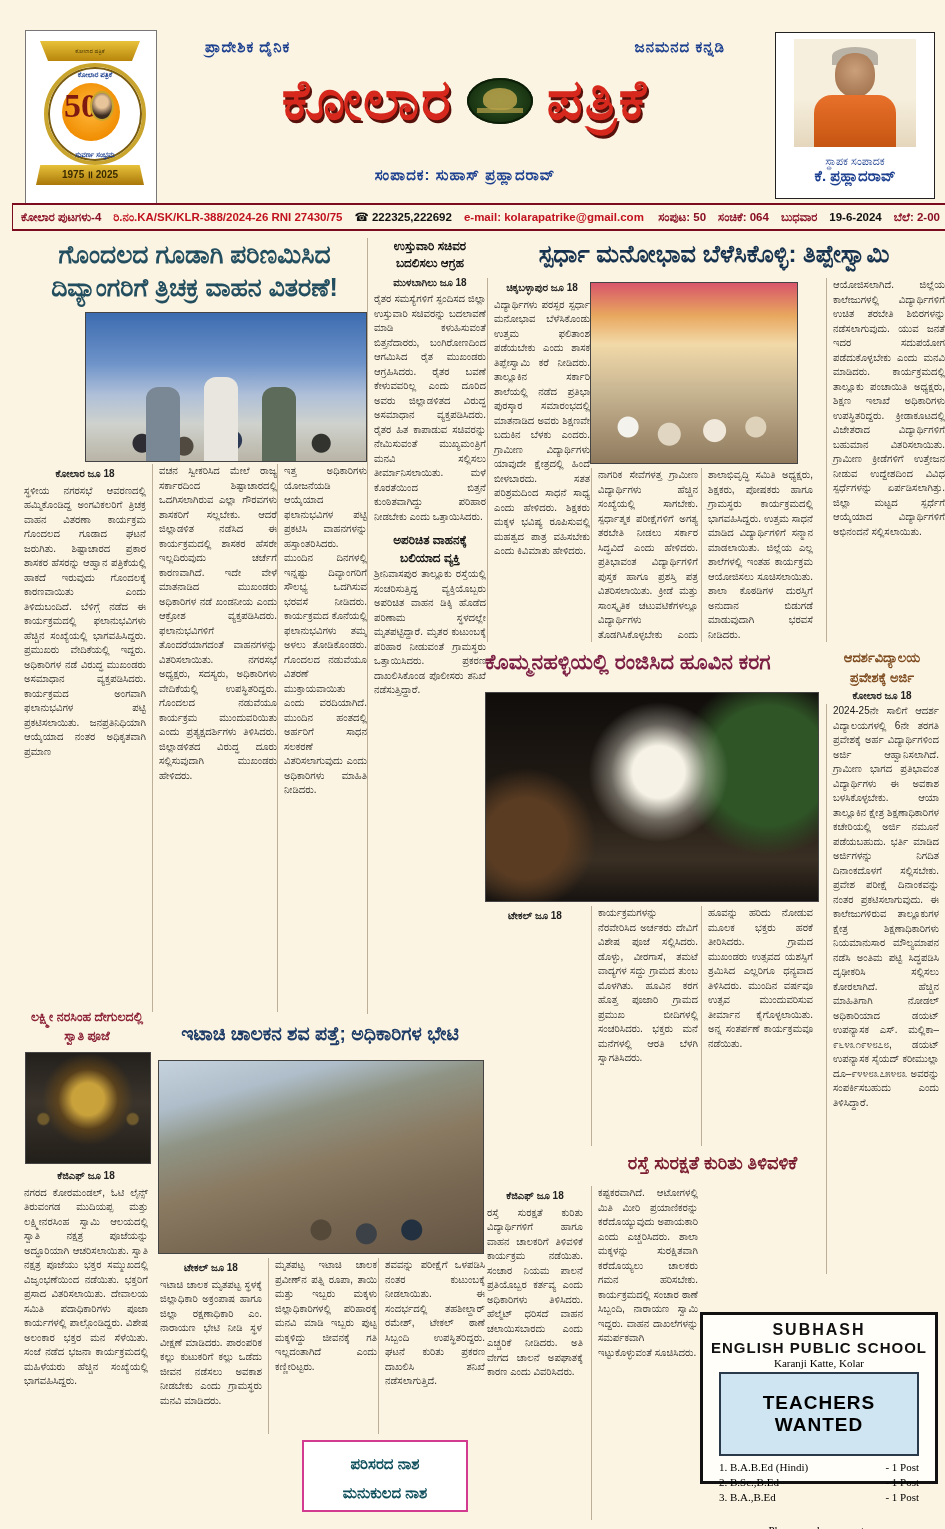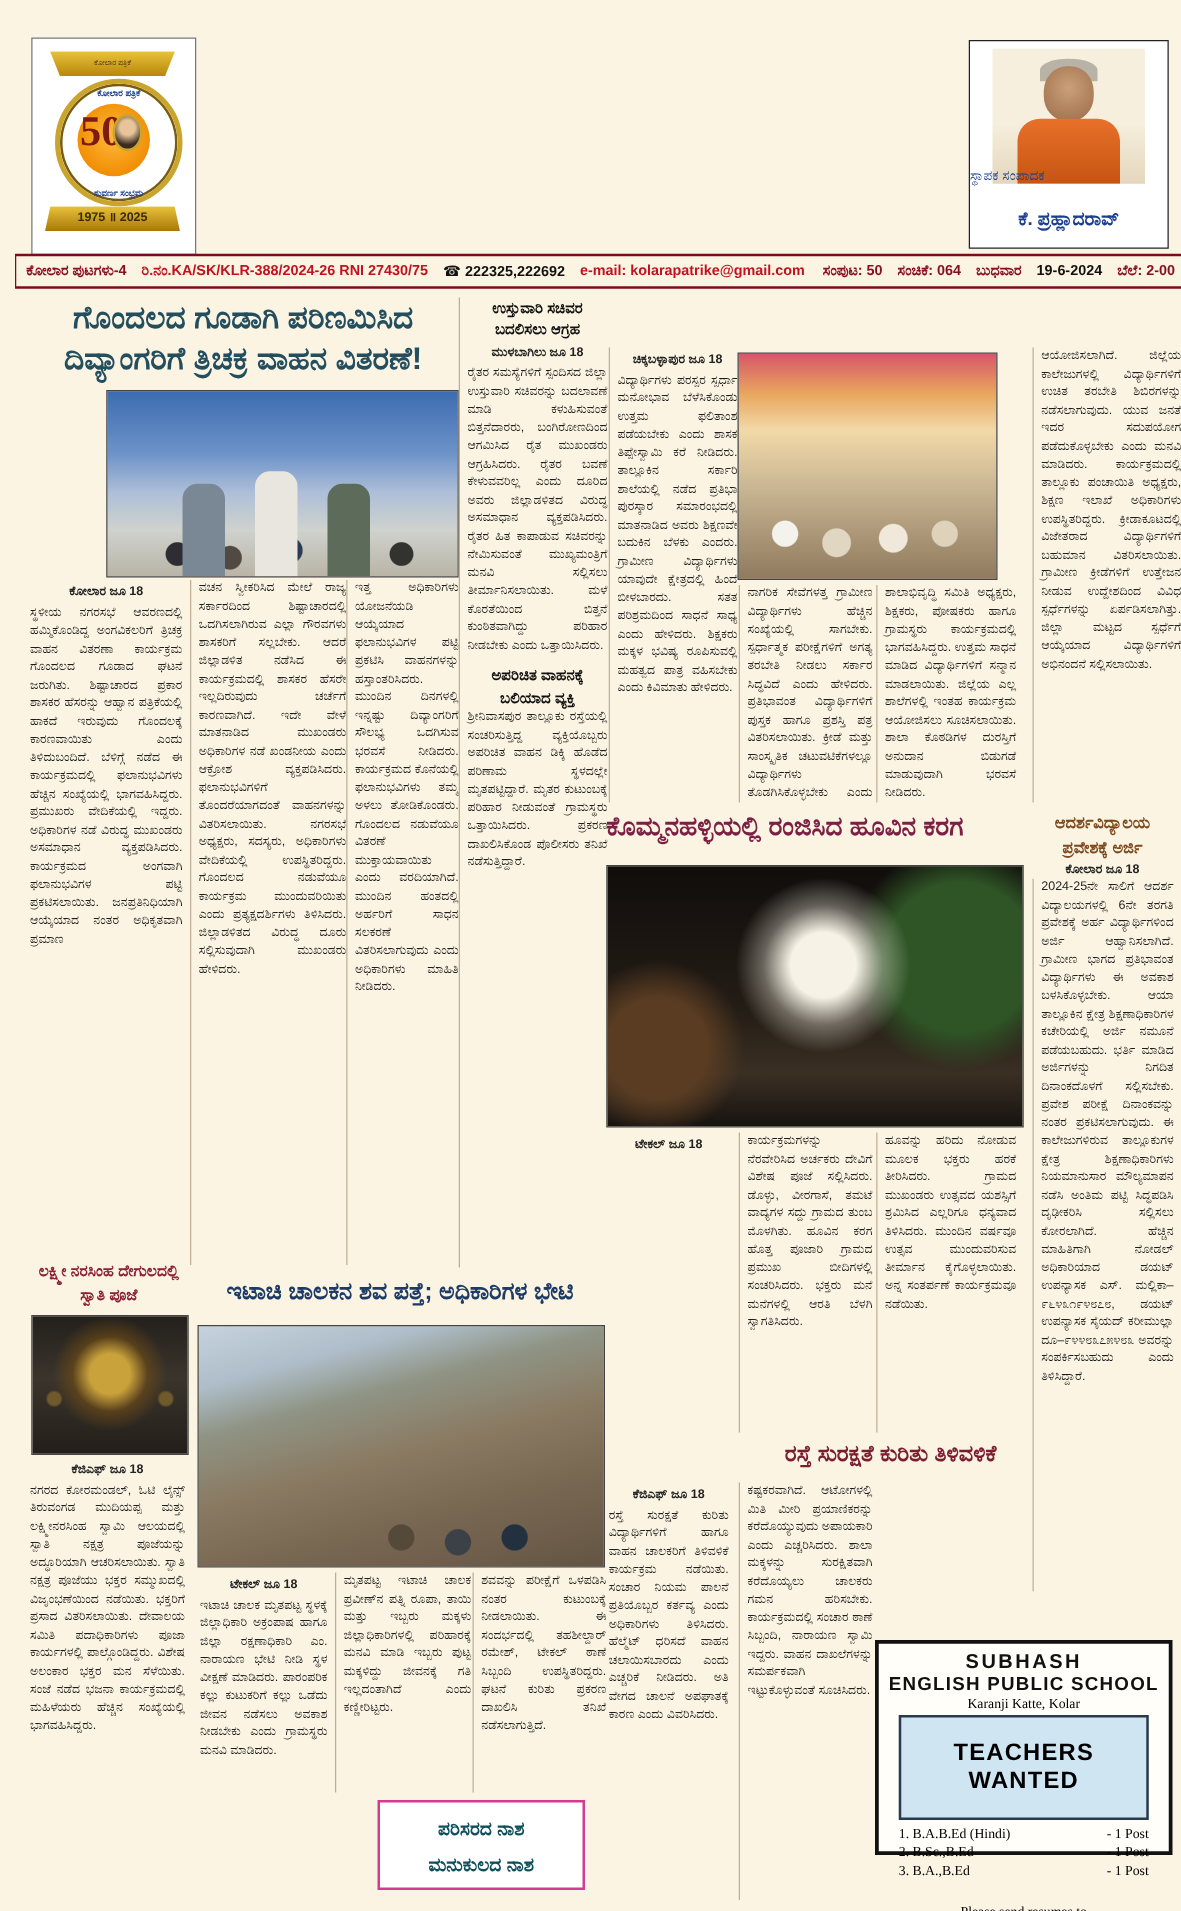--- a/index.html
+++ b/index.html
@@ -21,21 +21,21 @@
   .mast-title{font-size:56px;font-weight:800;color:#d6281c;text-shadow:2px 3px 0 #57100a;font-family:"Liberation Serif","DejaVu Serif",serif;letter-spacing:2px;}
   .emblem{width:66px;height:46px;border-radius:50%;background:radial-gradient(ellipse at 50% 50%,#355c2a 0%,#16300f 70%);box-shadow:0 0 0 2px #0c1d08 inset;position:relative;overflow:hidden;}
   .emblem:before{content:"";position:absolute;left:16px;top:10px;width:34px;height:22px;border-radius:50% 50% 40% 40%;background:#b9a24a;opacity:.85;}
   .emblem:after{content:"";position:absolute;left:10px;top:30px;width:46px;height:5px;background:#b9a24a;opacity:.7;}
   .editor-line{position:absolute;left:0;top:136px;width:100%;text-align:center;color:#1c3f8f;font-weight:bold;font-size:15px;letter-spacing:1px;}
   .founder-box{left:775px;top:32px;width:158px;height:165px;background:#fff;border:1.5px solid #222;}
   .founder-photo{position:absolute;left:18px;top:6px;width:122px;height:108px;background:linear-gradient(#f6efdd 55%,#e4d6bc);overflow:hidden;}
   .f-head{position:absolute;left:41px;top:14px;width:40px;height:44px;border-radius:46%;background:radial-gradient(circle at 50% 40%,#caa07a,#9a6a46);}
   .f-hair{position:absolute;left:38px;top:8px;width:46px;height:18px;border-radius:50% 50% 0 0;background:#b9b2a6;}
   .f-body{position:absolute;left:20px;top:56px;width:82px;height:52px;border-radius:18px 18px 0 0;background:linear-gradient(#e8702a,#c65511);}
-  .founder-label{position:absolute;left:0;top:102px;width:100%;text-align:left;color:#1c3f8f;font-size:11px;}
+  .founder-label{position:absolute;left:0;top:122px;width:100%;text-align:center;color:#1c3f8f;font-size:11px;}
   .founder-name{position:absolute;left:0;top:134px;width:100%;text-align:center;color:#1c3f8f;font-weight:800;font-size:15px;}
   
   .info-strip{left:12px;top:203px;width:919px;height:24px;border-top:2.5px solid #7b0c1f;border-bottom:2.5px solid #7b0c1f;border-left:1px solid #7b0c1f;border-right:1px solid #7b0c1f;display:flex;align-items:center;gap:12px;padding:0 8px;font-size:11.5px;white-space:nowrap;overflow:hidden;}
   .maroon{color:#8a0f26;font-weight:bold;}
   .redtx{color:#c1121f;font-weight:bold;}
   .blacktx{color:#111;font-weight:bold;}
   
   .headline{font-weight:800;line-height:1.3;}
   .hl-a{left:22px;top:238px;width:345px;height:76px;font-size:25px;color:#234e5f;text-align:center;}
   .hl-c{left:485px;top:238px;width:458px;height:34px;font-size:24px;color:#16324e;white-space:nowrap;overflow:hidden;text-align:center;}
@@ -103,20 +103,30 @@
       <div class="logo-arc" style="top:4px;">ಕೋಲಾರ ಪತ್ರಿಕೆ</div>
       <div class="logo-inner">
         <div class="logo-50">50</div>
         <div class="logo-portrait"></div>
       </div>
       <div class="logo-arc" style="bottom:2px;">ಸುವರ್ಣ ಸಂಭ್ರಮ</div>
     </div>
     <div class="logo-ribbon-bot">1975 ॥ 2025</div>
   </div>
 
+  <div class="abs mast-center">
+    <div class="tagline" style="left:40px;">ಪ್ರಾದೇಶಿಕ ದೈನಿಕ</div>
+    <div class="tagline" style="right:40px;">ಜನಮನದ ಕನ್ನಡಿ</div>
+    <div class="mast-title-row">
+      <span class="mast-title">ಕೋಲಾರ</span>
+      <span class="emblem"></span>
+      <span class="mast-title">ಪತ್ರಿಕೆ</span>
+    </div>
+    <div class="editor-line">ಸಂಪಾದಕ: ಸುಹಾಸ್ ಪ್ರಹ್ಲಾದರಾವ್</div>
+  </div>
 
   <div class="abs founder-box">
     <div class="founder-photo">
       <div class="f-hair"></div>
       <div class="f-head"></div>
       <div class="f-body"></div>
     </div>
     <div class="founder-label">ಸ್ಥಾಪಕ ಸಂಪಾದಕ</div>
     <div class="founder-name">ಕೆ. ಪ್ರಹ್ಲಾದರಾವ್</div>
   </div>
@@ -153,20 +163,21 @@
     <div>ಶ್ರೀನಿವಾಸಪುರ ತಾಲ್ಲೂಕು ರಸ್ತೆಯಲ್ಲಿ ಸಂಚರಿಸುತ್ತಿದ್ದ ವ್ಯಕ್ತಿಯೊಬ್ಬರು ಅಪರಿಚಿತ ವಾಹನ ಡಿಕ್ಕಿ ಹೊಡೆದ ಪರಿಣಾಮ ಸ್ಥಳದಲ್ಲೇ ಮೃತಪಟ್ಟಿದ್ದಾರೆ. ಮೃತರ ಕುಟುಂಬಕ್ಕೆ ಪರಿಹಾರ ನೀಡುವಂತೆ ಗ್ರಾಮಸ್ಥರು ಒತ್ತಾಯಿಸಿದರು. ಪ್ರಕರಣ ದಾಖಲಿಸಿಕೊಂಡ ಪೊಲೀಸರು ತನಿಖೆ ನಡೆಸುತ್ತಿದ್ದಾರೆ.</div>
   </div>
 
   <div class="abs headline hl-b">ಲಕ್ಷ್ಮೀ ನರಸಿಂಹ ದೇಗುಲದಲ್ಲಿ ಸ್ವಾತಿ ಪೂಜೆ</div>
   <div class="abs photo ph-b"></div>
   <div class="abs col" style="left:24px;top:1166px;width:124px;height:352px;">
     <div class="dateline">ಕೆಜಿಎಫ್ ಜೂ 18</div>
     <div>ನಗರದ ಕೋರಮಂಡಲ್, ಓಟಿ ಲೈನ್ಸ್ ತಿರುವಂಗಡ ಮುದಿಯಪ್ಪ ಮತ್ತು ಲಕ್ಷ್ಮೀನರಸಿಂಹ ಸ್ವಾಮಿ ಆಲಯದಲ್ಲಿ ಸ್ವಾತಿ ನಕ್ಷತ್ರ ಪೂಜೆಯನ್ನು ಅದ್ಧೂರಿಯಾಗಿ ಆಚರಿಸಲಾಯಿತು. ಸ್ವಾತಿ ನಕ್ಷತ್ರ ಪೂಜೆಯು ಭಕ್ತರ ಸಮ್ಮುಖದಲ್ಲಿ ವಿಜೃಂಭಣೆಯಿಂದ ನಡೆಯಿತು. ಭಕ್ತರಿಗೆ ಪ್ರಸಾದ ವಿತರಿಸಲಾಯಿತು. ದೇವಾಲಯ ಸಮಿತಿ ಪದಾಧಿಕಾರಿಗಳು ಪೂಜಾ ಕಾರ್ಯಗಳಲ್ಲಿ ಪಾಲ್ಗೊಂಡಿದ್ದರು. ವಿಶೇಷ ಅಲಂಕಾರ ಭಕ್ತರ ಮನ ಸೆಳೆಯಿತು. ಸಂಜೆ ನಡೆದ ಭಜನಾ ಕಾರ್ಯಕ್ರಮದಲ್ಲಿ ಮಹಿಳೆಯರು ಹೆಚ್ಚಿನ ಸಂಖ್ಯೆಯಲ್ಲಿ ಭಾಗವಹಿಸಿದ್ದರು.</div>
   </div>
 
+  <div class="abs headline hl-c">ಸ್ಪರ್ಧಾ ಮನೋಭಾವ ಬೆಳೆಸಿಕೊಳ್ಳಿ: ತಿಪ್ಪೇಸ್ವಾಮಿ</div>
   <div class="abs photo ph-c"></div>
   <div class="abs col rl" style="left:487px;top:278px;width:96px;height:364px;">
     <div class="dateline">ಚಿಕ್ಕಬಳ್ಳಾಪುರ ಜೂ 18</div>
     <div>ವಿದ್ಯಾರ್ಥಿಗಳು ಪರಸ್ಪರ ಸ್ಪರ್ಧಾ ಮನೋಭಾವ ಬೆಳೆಸಿಕೊಂಡು ಉತ್ತಮ ಫಲಿತಾಂಶ ಪಡೆಯಬೇಕು ಎಂದು ಶಾಸಕ ತಿಪ್ಪೇಸ್ವಾಮಿ ಕರೆ ನೀಡಿದರು. ತಾಲ್ಲೂಕಿನ ಸರ್ಕಾರಿ ಶಾಲೆಯಲ್ಲಿ ನಡೆದ ಪ್ರತಿಭಾ ಪುರಸ್ಕಾರ ಸಮಾರಂಭದಲ್ಲಿ ಮಾತನಾಡಿದ ಅವರು ಶಿಕ್ಷಣವೇ ಬದುಕಿನ ಬೆಳಕು ಎಂದರು. ಗ್ರಾಮೀಣ ವಿದ್ಯಾರ್ಥಿಗಳು ಯಾವುದೇ ಕ್ಷೇತ್ರದಲ್ಲಿ ಹಿಂದೆ ಬೀಳಬಾರದು. ಸತತ ಪರಿಶ್ರಮದಿಂದ ಸಾಧನೆ ಸಾಧ್ಯ ಎಂದು ಹೇಳಿದರು. ಶಿಕ್ಷಕರು ಮಕ್ಕಳ ಭವಿಷ್ಯ ರೂಪಿಸುವಲ್ಲಿ ಮಹತ್ವದ ಪಾತ್ರ ವಹಿಸಬೇಕು ಎಂದು ಕಿವಿಮಾತು ಹೇಳಿದರು.</div>
   </div>
   <div class="abs col rl" style="left:591px;top:468px;width:100px;height:174px;">ನಾಗರಿಕ ಸೇವೆಗಳತ್ತ ಗ್ರಾಮೀಣ ವಿದ್ಯಾರ್ಥಿಗಳು ಹೆಚ್ಚಿನ ಸಂಖ್ಯೆಯಲ್ಲಿ ಸಾಗಬೇಕು. ಸ್ಪರ್ಧಾತ್ಮಕ ಪರೀಕ್ಷೆಗಳಿಗೆ ಅಗತ್ಯ ತರಬೇತಿ ನೀಡಲು ಸರ್ಕಾರ ಸಿದ್ಧವಿದೆ ಎಂದು ಹೇಳಿದರು. ಪ್ರತಿಭಾವಂತ ವಿದ್ಯಾರ್ಥಿಗಳಿಗೆ ಪುಸ್ತಕ ಹಾಗೂ ಪ್ರಶಸ್ತಿ ಪತ್ರ ವಿತರಿಸಲಾಯಿತು. ಕ್ರೀಡೆ ಮತ್ತು ಸಾಂಸ್ಕೃತಿಕ ಚಟುವಟಿಕೆಗಳಲ್ಲೂ ವಿದ್ಯಾರ್ಥಿಗಳು ತೊಡಗಿಸಿಕೊಳ್ಳಬೇಕು ಎಂದು ಸಲಹೆ ನೀಡಿದರು.</div>
   <div class="abs col rl" style="left:701px;top:468px;width:105px;height:174px;">ಶಾಲಾಭಿವೃದ್ಧಿ ಸಮಿತಿ ಅಧ್ಯಕ್ಷರು, ಶಿಕ್ಷಕರು, ಪೋಷಕರು ಹಾಗೂ ಗ್ರಾಮಸ್ಥರು ಕಾರ್ಯಕ್ರಮದಲ್ಲಿ ಭಾಗವಹಿಸಿದ್ದರು. ಉತ್ತಮ ಸಾಧನೆ ಮಾಡಿದ ವಿದ್ಯಾರ್ಥಿಗಳಿಗೆ ಸನ್ಮಾನ ಮಾಡಲಾಯಿತು. ಜಿಲ್ಲೆಯ ಎಲ್ಲ ಶಾಲೆಗಳಲ್ಲಿ ಇಂತಹ ಕಾರ್ಯಕ್ರಮ ಆಯೋಜಿಸಲು ಸೂಚಿಸಲಾಯಿತು. ಶಾಲಾ ಕೊಠಡಿಗಳ ದುರಸ್ತಿಗೆ ಅನುದಾನ ಬಿಡುಗಡೆ ಮಾಡುವುದಾಗಿ ಭರವಸೆ ನೀಡಿದರು.</div>
   <div class="abs col rl" style="left:826px;top:278px;width:112px;height:364px;">ಆಯೋಜಿಸಲಾಗಿದೆ. ಜಿಲ್ಲೆಯ ಕಾಲೇಜುಗಳಲ್ಲಿ ವಿದ್ಯಾರ್ಥಿಗಳಿಗೆ ಉಚಿತ ತರಬೇತಿ ಶಿಬಿರಗಳನ್ನು ನಡೆಸಲಾಗುವುದು. ಯುವ ಜನತೆ ಇದರ ಸದುಪಯೋಗ ಪಡೆದುಕೊಳ್ಳಬೇಕು ಎಂದು ಮನವಿ ಮಾಡಿದರು. ಕಾರ್ಯಕ್ರಮದಲ್ಲಿ ತಾಲ್ಲೂಕು ಪಂಚಾಯಿತಿ ಅಧ್ಯಕ್ಷರು, ಶಿಕ್ಷಣ ಇಲಾಖೆ ಅಧಿಕಾರಿಗಳು ಉಪಸ್ಥಿತರಿದ್ದರು. ಕ್ರೀಡಾಕೂಟದಲ್ಲಿ ವಿಜೇತರಾದ ವಿದ್ಯಾರ್ಥಿಗಳಿಗೆ ಬಹುಮಾನ ವಿತರಿಸಲಾಯಿತು. ಗ್ರಾಮೀಣ ಕ್ರೀಡೆಗಳಿಗೆ ಉತ್ತೇಜನ ನೀಡುವ ಉದ್ದೇಶದಿಂದ ವಿವಿಧ ಸ್ಪರ್ಧೆಗಳನ್ನು ಏರ್ಪಡಿಸಲಾಗಿತ್ತು. ಜಿಲ್ಲಾ ಮಟ್ಟದ ಸ್ಪರ್ಧೆಗೆ ಆಯ್ಕೆಯಾದ ವಿದ್ಯಾರ್ಥಿಗಳಿಗೆ ಅಭಿನಂದನೆ ಸಲ್ಲಿಸಲಾಯಿತು.</div>
 
   <div class="abs headline hl-d">ಕೊಮ್ಮನಹಳ್ಳಿಯಲ್ಲಿ ರಂಜಿಸಿದ ಹೂವಿನ ಕರಗ</div>

